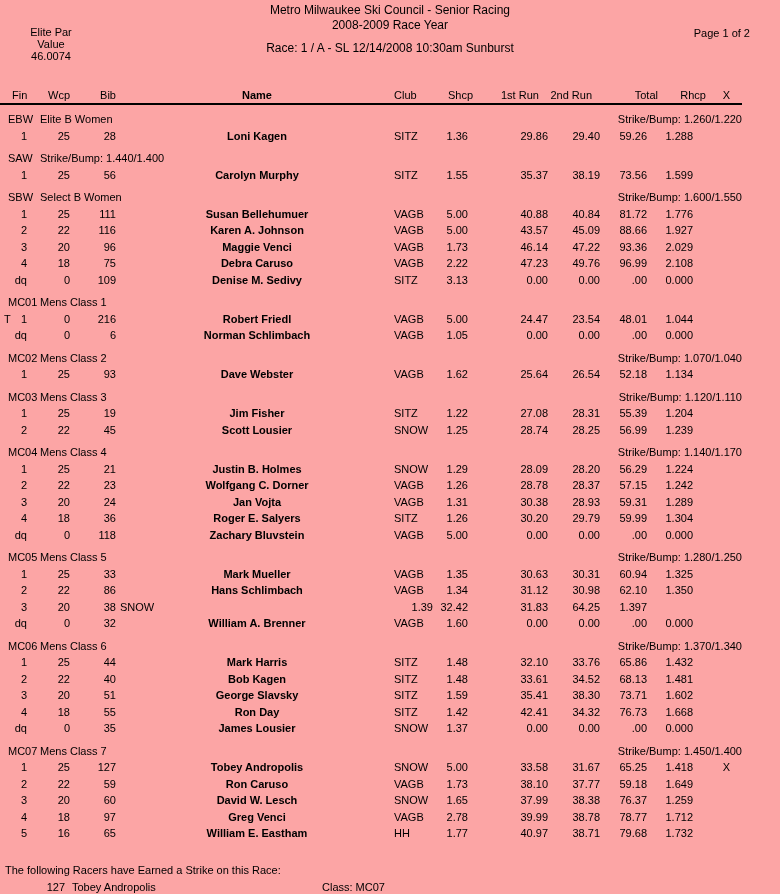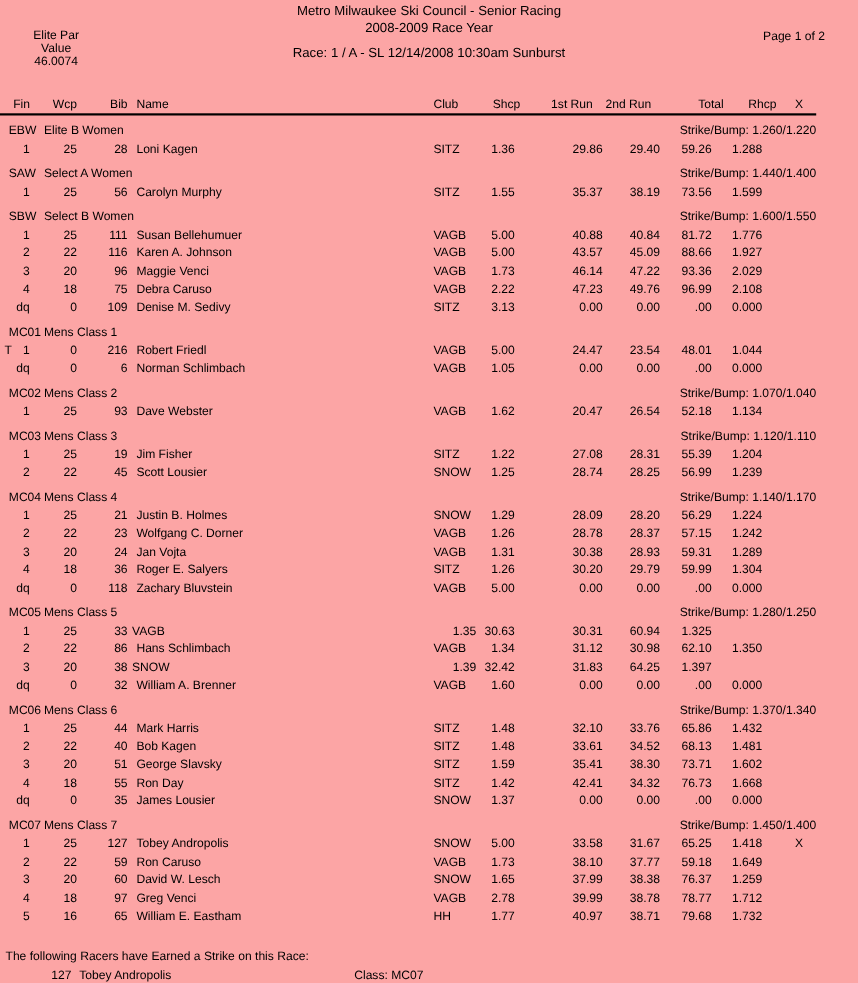--- a/index.html
+++ b/index.html
@@ -20,21 +20,21 @@
   .race-line { position:absolute; top:41px; left:0; width:100%; text-align:center; font-size:12px; white-space:nowrap; }
 
   
   .grid { display:grid; grid-template-columns:12px 15px 43px 46px 274px 43px 35px 80px 52px 47px 46px 47px; }
 
   .hdr { position:absolute; top:86px; left:0; width:742px; height:19px;
          padding-top:2px; line-height:15px; border-bottom:2px solid #000; }
   .cell { white-space:nowrap; }
   .c-t    { text-align:left; padding-left:4px; }
   .c-fin, .c-wcp, .c-bib, .c-shcp, .c-run1, .c-run2, .c-total, .c-rhcp { text-align:right; }
-  .c-name { text-align:left; padding-left:8px; }
+  .c-name { text-align:center; padding-left:8px;font-weight:bold; }
   .c-club { text-align:left; padding-left:4px; }
   .c-x    { text-align:right; padding-right:10px; }
   .hdr .c-fin  { text-align:left; }
   .hdr .c-shcp { position:relative; left:5px; }
   .hdr .c-run1 { position:relative; left:-12px;margin-left:45px; }
   .hdr .c-run2 { position:relative; left:-8px; }
   .hdr .c-total{ position:relative; left:11px; }
   .hdr .c-rhcp { position:relative; left:13px; }
 
   .tbody { position:absolute; top:105px; left:0; width:742px; }
@@ -103,21 +103,20 @@
           <span class="cell c-run1">29.86</span>
           <span class="cell c-run2">29.40</span>
           <span class="cell c-total">59.26</span>
           <span class="cell c-rhcp">1.288</span>
           <span class="cell c-x"></span>
         </div>
       </div>
       <div class="sec">
         <div class="srow">
           <span class="scode">SAW</span>
-          <span class="slabel">Select A Women</span>
           <span class="sstrike">Strike/Bump: 1.440/1.400</span>
         </div>
         <div class="drow grid">
           <span class="cell c-t"></span>
           <span class="cell c-fin">1</span>
           <span class="cell c-wcp">25</span>
           <span class="cell c-bib">56</span>
           <span class="cell c-name">Carolyn Murphy</span>
           <span class="cell c-club">SITZ</span>
           <span class="cell c-shcp">1.55</span>
@@ -247,21 +246,21 @@
           <span class="sstrike">Strike/Bump: 1.070/1.040</span>
         </div>
         <div class="drow grid">
           <span class="cell c-t"></span>
           <span class="cell c-fin">1</span>
           <span class="cell c-wcp">25</span>
           <span class="cell c-bib">93</span>
           <span class="cell c-name">Dave Webster</span>
           <span class="cell c-club">VAGB</span>
           <span class="cell c-shcp">1.62</span>
-          <span class="cell c-run1">20.47</span>
+          <span class="cell c-run1">25.64</span>
           <span class="cell c-run2">26.54</span>
           <span class="cell c-total">52.18</span>
           <span class="cell c-rhcp">1.134</span>
           <span class="cell c-x"></span>
         </div>
       </div>
       <div class="sec">
         <div class="srow">
           <span class="scode">MC03</span>
           <span class="slabel">Mens Class 3</span>
@@ -377,20 +376,21 @@
         <div class="srow">
           <span class="scode">MC05</span>
           <span class="slabel">Mens Class 5</span>
           <span class="sstrike">Strike/Bump: 1.280/1.250</span>
         </div>
         <div class="drow grid">
           <span class="cell c-t"></span>
           <span class="cell c-fin">1</span>
           <span class="cell c-wcp">25</span>
           <span class="cell c-bib">33</span>
+          <span class="cell c-name">Mark Mueller</span>
           <span class="cell c-club">VAGB</span>
           <span class="cell c-shcp">1.35</span>
           <span class="cell c-run1">30.63</span>
           <span class="cell c-run2">30.31</span>
           <span class="cell c-total">60.94</span>
           <span class="cell c-rhcp">1.325</span>
           <span class="cell c-x"></span>
         </div>
         <div class="drow grid">
           <span class="cell c-t"></span>

